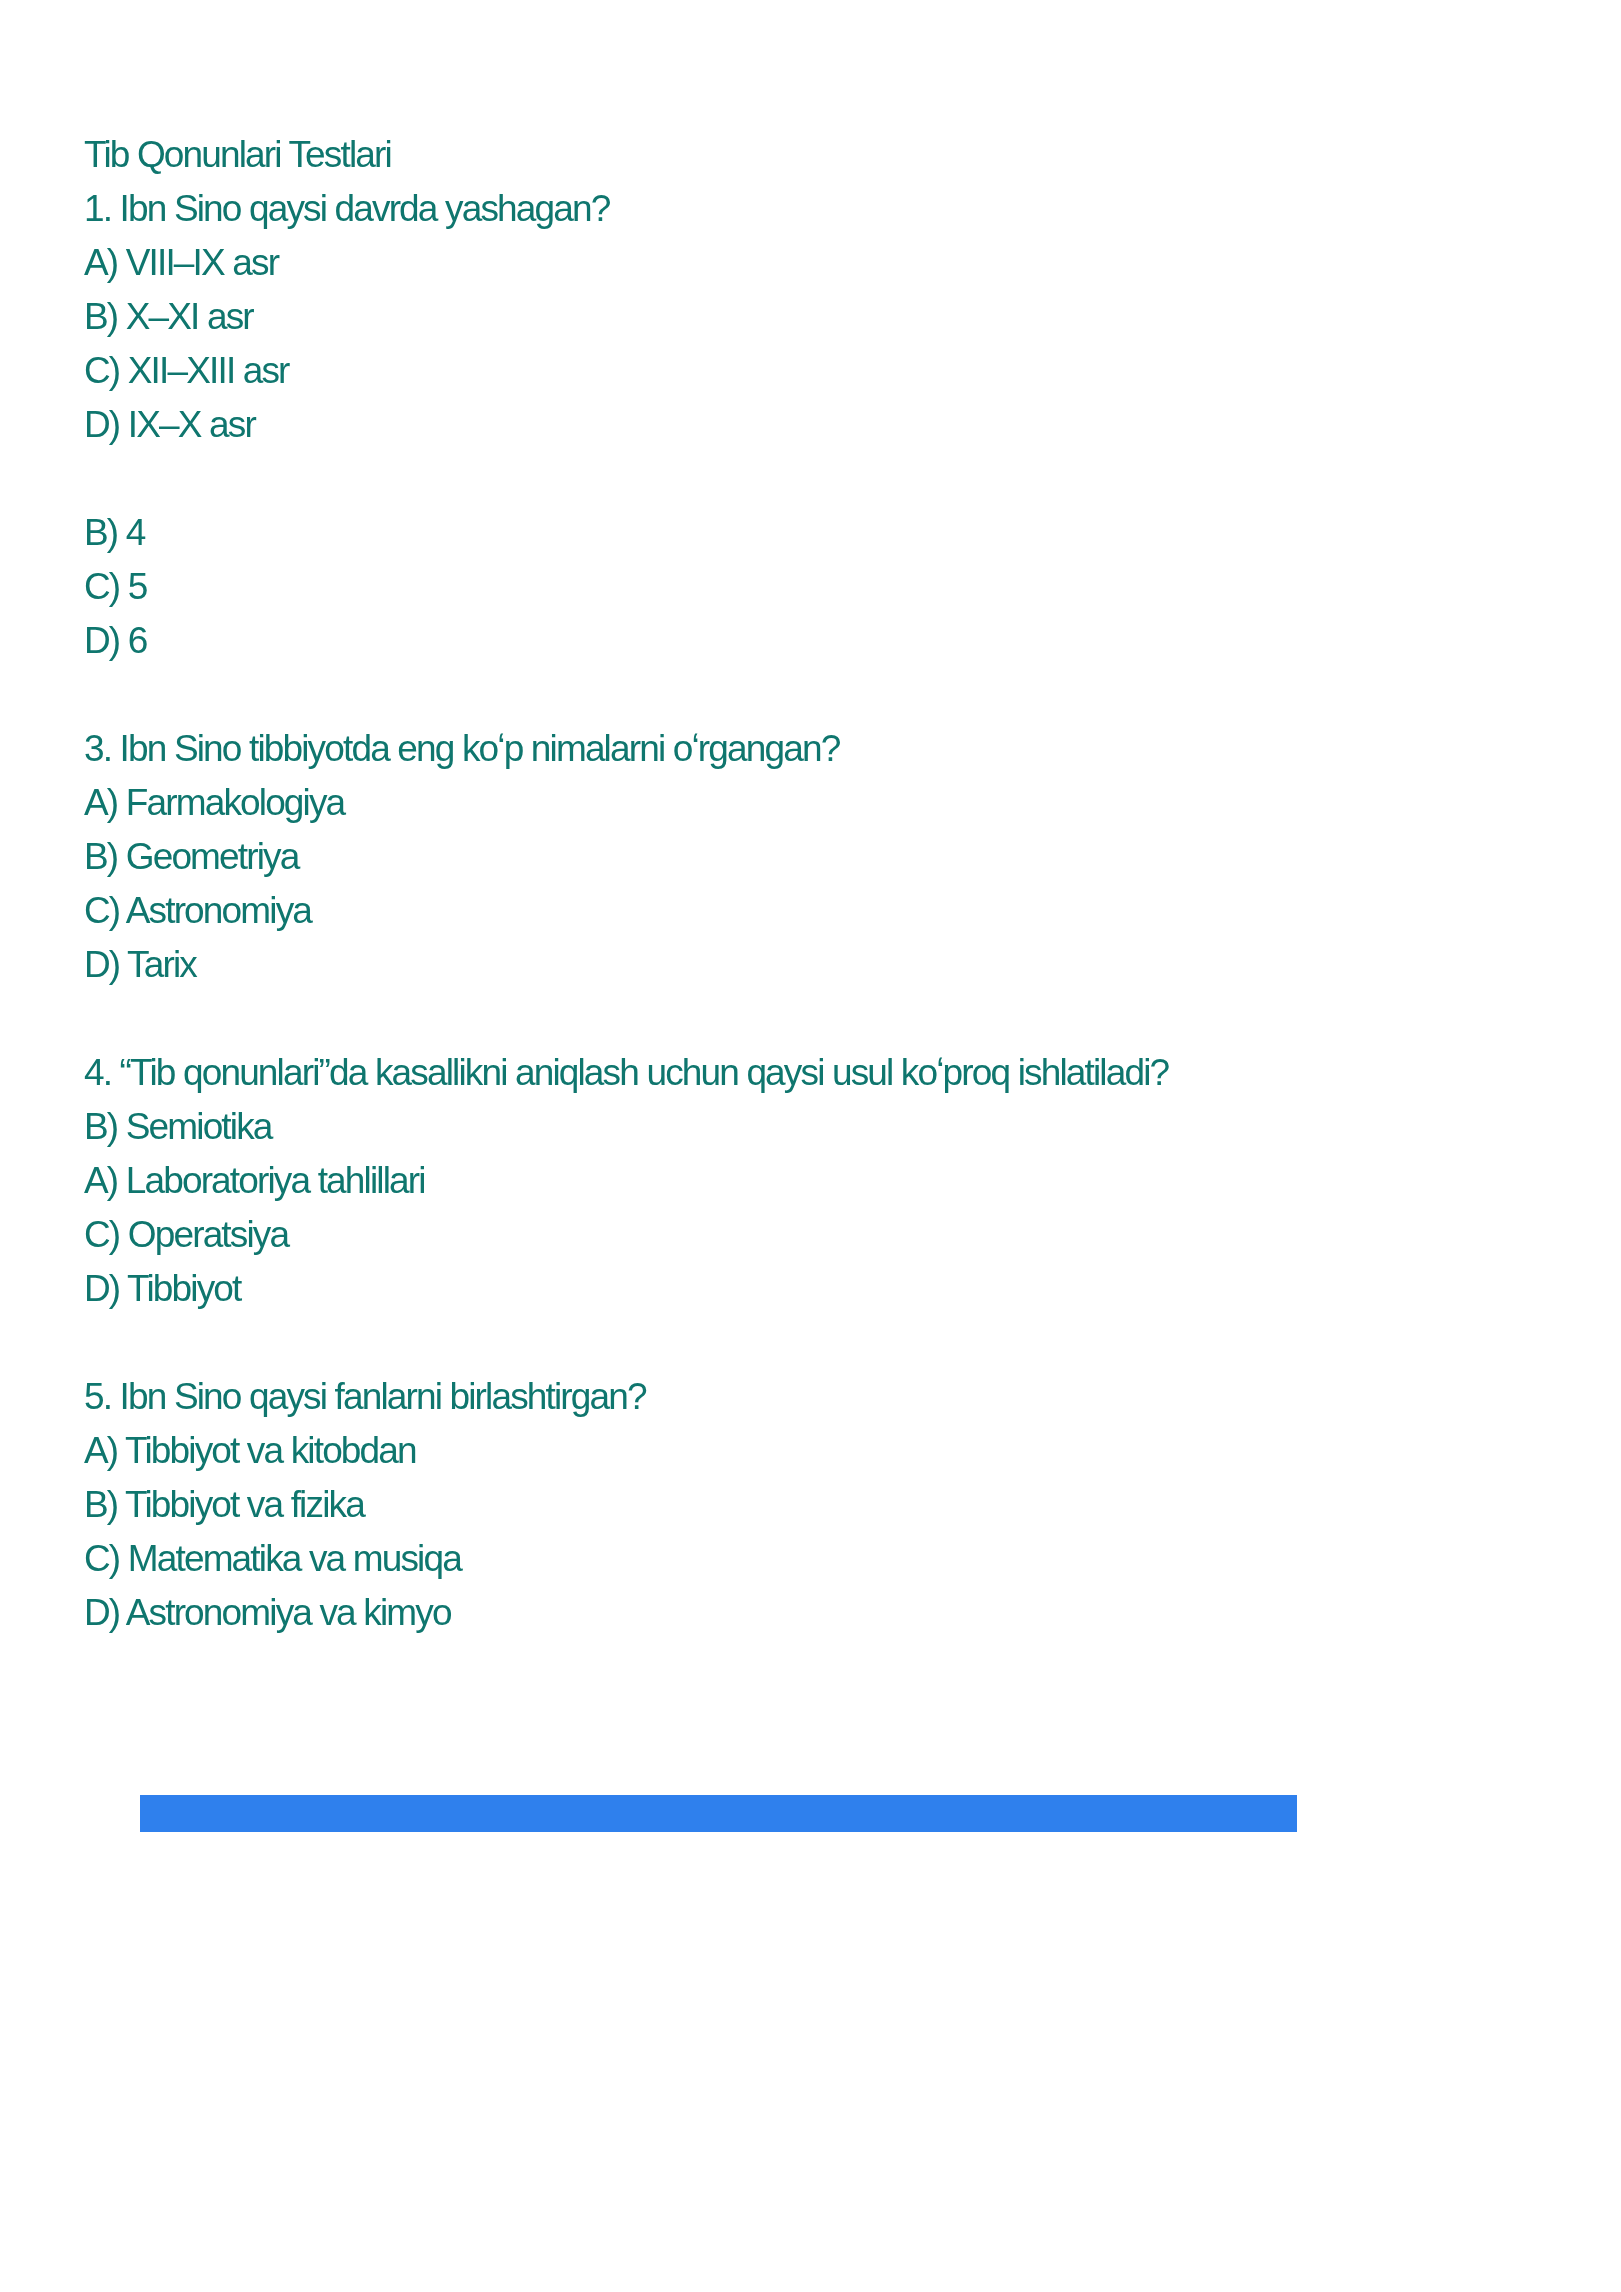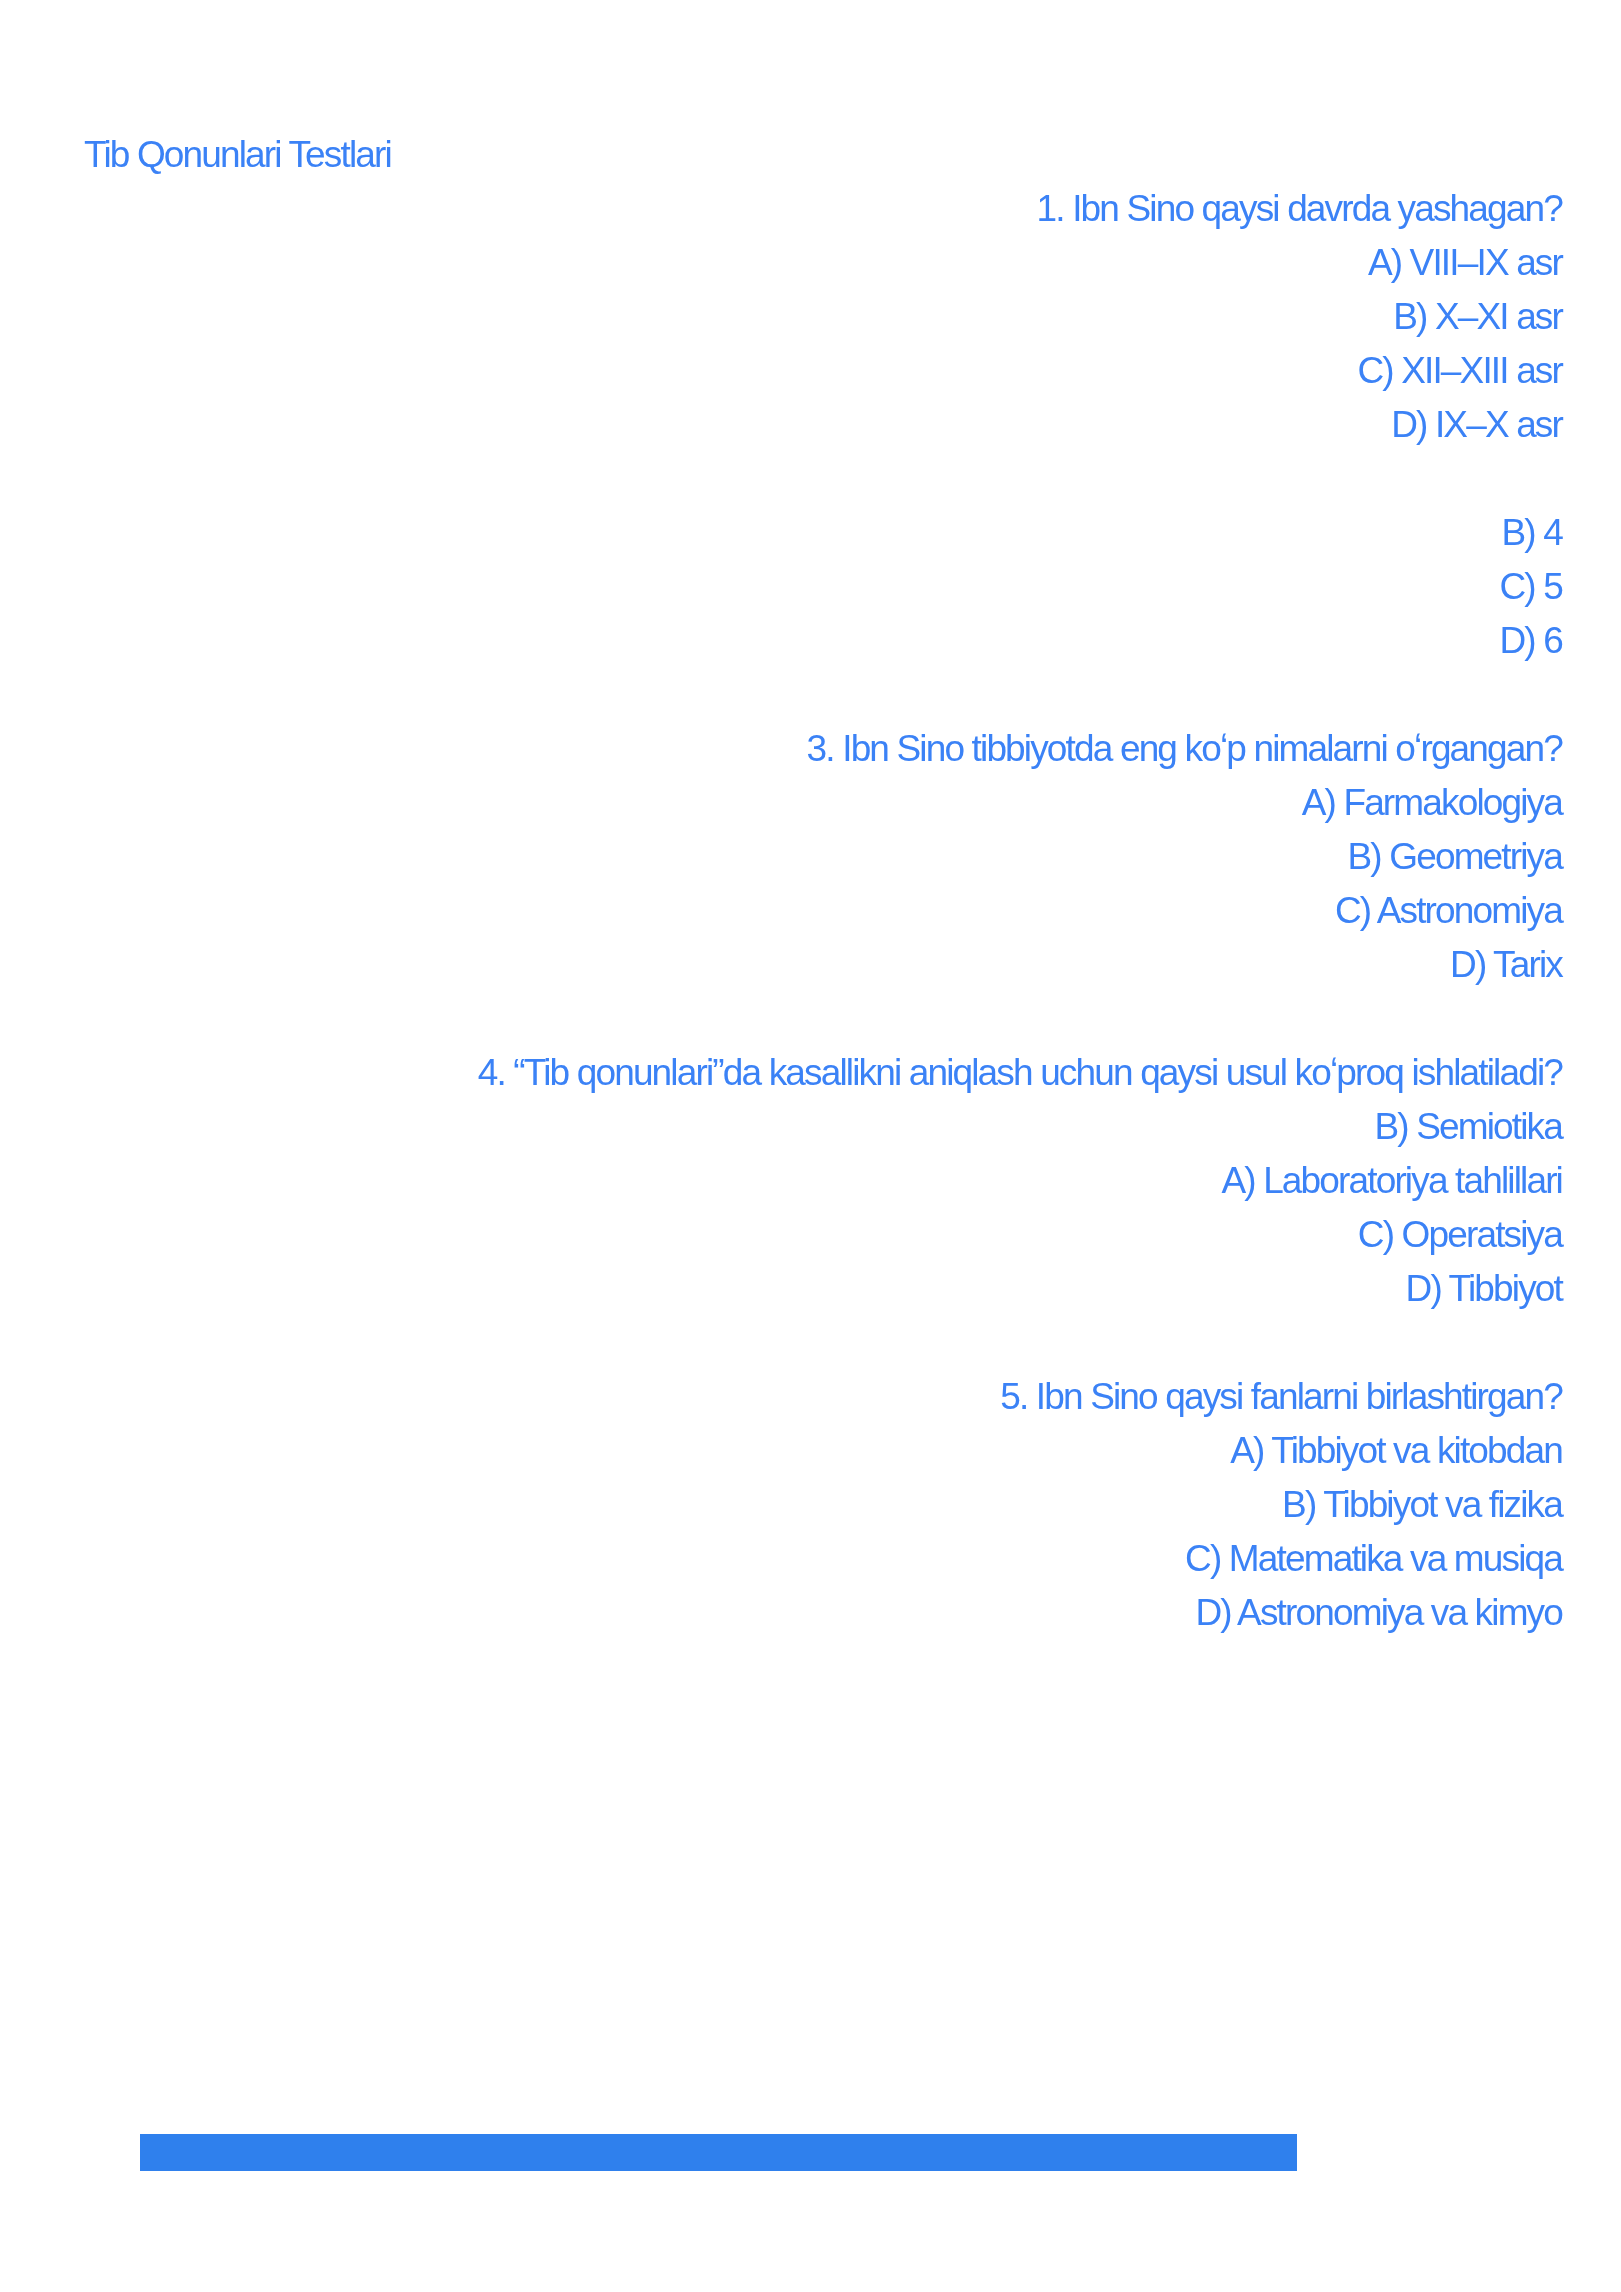--- a/index.html
+++ b/index.html
@@ -3,45 +3,44 @@
 <meta charset="utf-8">
 <style>
   html, body {
     margin: 0;
     padding: 0;
     background: #ffffff;
   }
   .page {
     position: relative;
     width: 1621px;
-    height: 2171px;
+    height: 1832px;
     background: #ffffff;
     overflow: hidden;
     font-family: "Liberation Sans", "DejaVu Sans", sans-serif;
-    color: #3b82f6;
+    color: #0f766e;
   }
   .content {
     position: absolute;
     left: 84px;
     top: 128px;
     right: 59px;
     font-size: 37px;
     line-height: 54px;
     letter-spacing: -0.05em;
   }
   .content p {
     margin: 0;
     white-space: pre;
   }
   .doc-title {
     margin: 0 0 54px 0;
   }
   .q-block {
     margin: 0 0 54px 0;
-    text-align: right;
   }
   .bottom-bar {
     position: absolute;
     left: 140px;
     bottom: 0;
     width: 1157px;
     height: 37px;
     background: #2F80ED;
   }
 </style>

